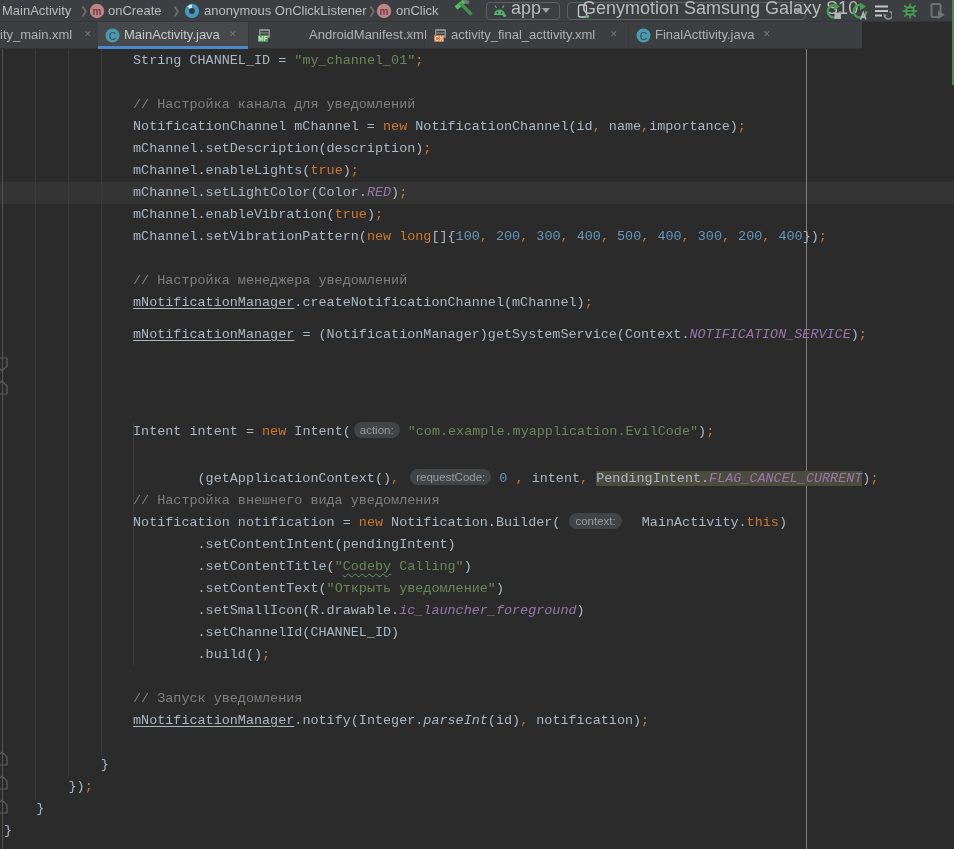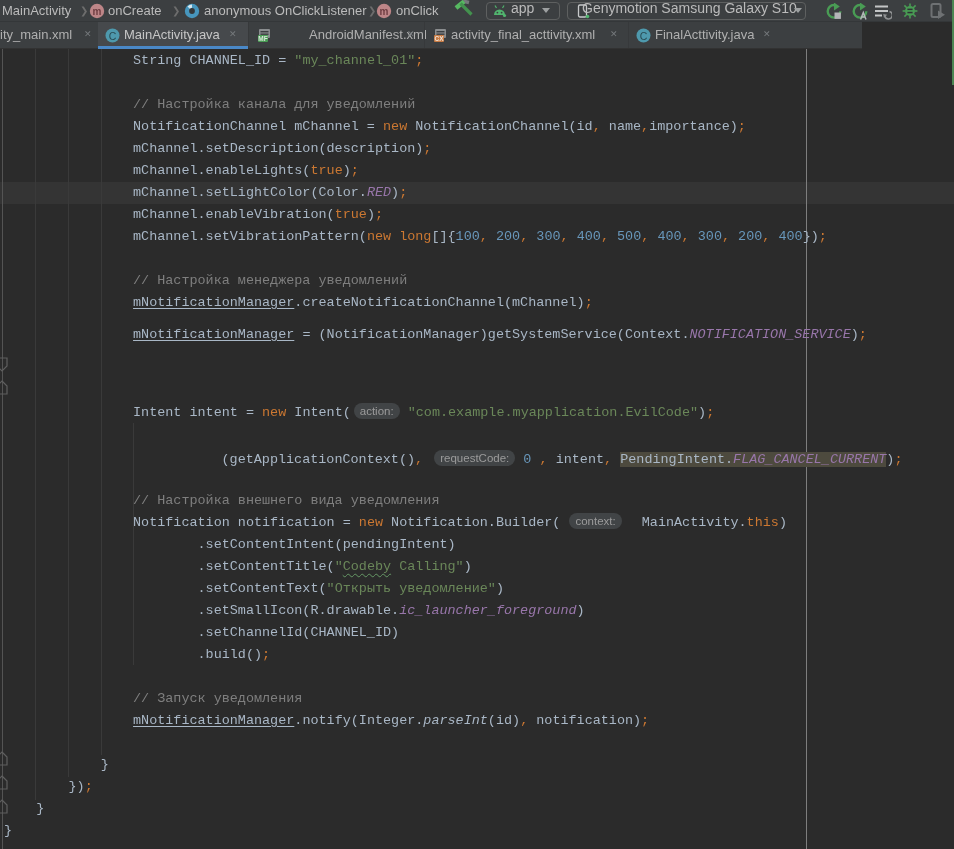--- a/index.html
+++ b/index.html
@@ -4,21 +4,21 @@
 <style>
   * { margin:0; padding:0; box-sizing:border-box; }
   html,body { width:954px; height:849px; overflow:hidden; background:#2b2b2b; }
   body { position:relative; font-family:"Liberation Sans", sans-serif; }
   #topbar { position:absolute; left:0; top:0; width:954px; height:22px; background:#3c3f41; box-shadow:inset 0 -1px 0 rgba(0,0,0,0.12); }
   #tabbar { position:absolute; left:0; top:22px; width:862px; height:27px; background:#3c3f41; border-bottom:1px solid #323232; }
   .bc { position:absolute; top:0; height:22px; line-height:21px; color:#bbbbbb; font-size:13px; white-space:pre; }
   .sep { position:absolute; top:0; height:22px; line-height:21px; color:#6d6d6d; font-size:10px; }
   .icw { position:absolute; }
   .combo { position:absolute; top:2px; height:18px; border:1px solid #5e6060; border-radius:4px; }
-  .combotext { position:absolute; top:0; height:14px; line-height:17px; color:#bbbbbb; font-size:14px; white-space:pre; }
+  .combotext { position:absolute; top:0; height:14px; line-height:17px; color:#bbbbbb; font-size:18px; white-space:pre; }
   .tab { position:absolute; top:0; height:26px; }
   .tabtext { position:absolute; top:0; height:26px; line-height:25px; font-size:13px; color:#b0b0b0; white-space:pre; }
   .tx { position:absolute; top:0; height:26px; line-height:25px; font-size:9px; color:#75797c; }
   #editor { position:absolute; left:0; top:49px; width:954px; height:800px; background:#2b2b2b; }
   .ln { position:absolute; left:4px; height:22px; line-height:22px; font-family:"Liberation Mono", monospace; font-size:13.45px; color:#a9b7c6; white-space:pre; }
   .k { color:#cc7832; }
   .s { color:#6a8759; }
   .n { color:#6897bb; }
   .c { color:#7f7f7f; }
   .f { color:#9876aa; font-style:italic; }
@@ -190,22 +190,22 @@
   <div class="ln" style="top:45px;"><span class="c">                // Настройка канала для уведомлений</span></div>
   <div class="ln" style="top:67px;">                NotificationChannel mChannel = <span class="k">new</span> NotificationChannel(id<span class="k">,</span> name<span class="k">,</span>importance)<span class="k">;</span></div>
   <div class="ln" style="top:89px;">                mChannel.setDescription(description)<span class="k">;</span></div>
   <div class="ln" style="top:111px;">                mChannel.enableLights(<span class="k">true</span>)<span class="k">;</span></div>
   <div class="ln" style="top:133px;">                mChannel.setLightColor(Color.<span class="f">RED</span>)<span class="k">;</span></div>
   <div class="ln" style="top:155px;">                mChannel.enableVibration(<span class="k">true</span>)<span class="k">;</span></div>
   <div class="ln" style="top:177px;">                mChannel.setVibrationPattern(<span class="k">new long</span>[]{<span class="n">100</span><span class="k">,</span> <span class="n">200</span><span class="k">,</span> <span class="n">300</span><span class="k">,</span> <span class="n">400</span><span class="k">,</span> <span class="n">500</span><span class="k">,</span> <span class="n">400</span><span class="k">,</span> <span class="n">300</span><span class="k">,</span> <span class="n">200</span><span class="k">,</span> <span class="n">400</span>})<span class="k">;</span></div>
   <div class="ln" style="top:221px;"><span class="c">                // Настройка менеджера уведомлений</span></div>
   <div class="ln" style="top:243px;">                <span class="u">mNotificationManager</span>.createNotificationChannel(mChannel)<span class="k">;</span></div>
   <div class="ln" style="top:275px;">                <span class="u">mNotificationManager</span> = (NotificationManager)getSystemService(Context.<span class="f">NOTIFICATION_SERVICE</span>)<span class="k">;</span></div>
-  <div class="ln" style="top:353px;">                Intent intent = <span class="k">new</span> Intent(<span class="chip cm">action:</span> <span class="s">"com.example.myapplication.EvilCode"</span>)<span class="k">;</span></div>
-  <div class="ln" style="top:400px;padding-left:24px;">                        (getApplicationContext()<span class="k">,</span> <span class="chip cm">requestCode:</span> <span class="n">0</span> <span class="k">,</span> intent<span class="k">,</span> <span class="hl">PendingIntent.<span class="f">FLAG_CANCEL_CURRENT</span></span>)<span class="k">;</span></div>
+  <div class="ln" style="top:372px;">                Intent intent = <span class="k">new</span> Intent(<span class="chip cm">action:</span> <span class="s">"com.example.myapplication.EvilCode"</span>)<span class="k">;</span></div>
+  <div class="ln" style="top:419px;">                        (getApplicationContext()<span class="k">,</span> <span class="chip cm">requestCode:</span> <span class="n">0</span> <span class="k">,</span> intent<span class="k">,</span> <span class="hl">PendingIntent.<span class="f">FLAG_CANCEL_CURRENT</span></span>)<span class="k">;</span></div>
   <div class="ln" style="top:441px;"><span class="c">                // Настройка внешнего вида уведомления</span></div>
   <div class="ln" style="top:463px;">                Notification notification = <span class="k">new</span> Notification.Builder(<span class="chip cmr">context:</span> MainActivity.<span class="k">this</span>)</div>
   <div class="ln" style="top:485px;">                        .setContentIntent(pendingIntent)</div>
   <div class="ln" style="top:507px;">                        .setContentTitle(<span class="s">"<span class="wavy">Codeby</span> Calling"</span>)</div>
   <div class="ln" style="top:529px;">                        .setContentText(<span class="s">"Открыть уведомление"</span>)</div>
   <div class="ln" style="top:551px;">                        .setSmallIcon(R.drawable.<span class="f">ic_launcher_foreground</span>)</div>
   <div class="ln" style="top:573px;">                        .setChannelId(CHANNEL_ID)</div>
   <div class="ln" style="top:595px;">                        .build()<span class="k">;</span></div>
   <div class="ln" style="top:639px;"><span class="c">                // Запуск уведомления</span></div>
   <div class="ln" style="top:661px;">                <span class="u">mNotificationManager</span>.notify(Integer.<span class="i">parseInt</span>(id)<span class="k">,</span> notification)<span class="k">;</span></div>

